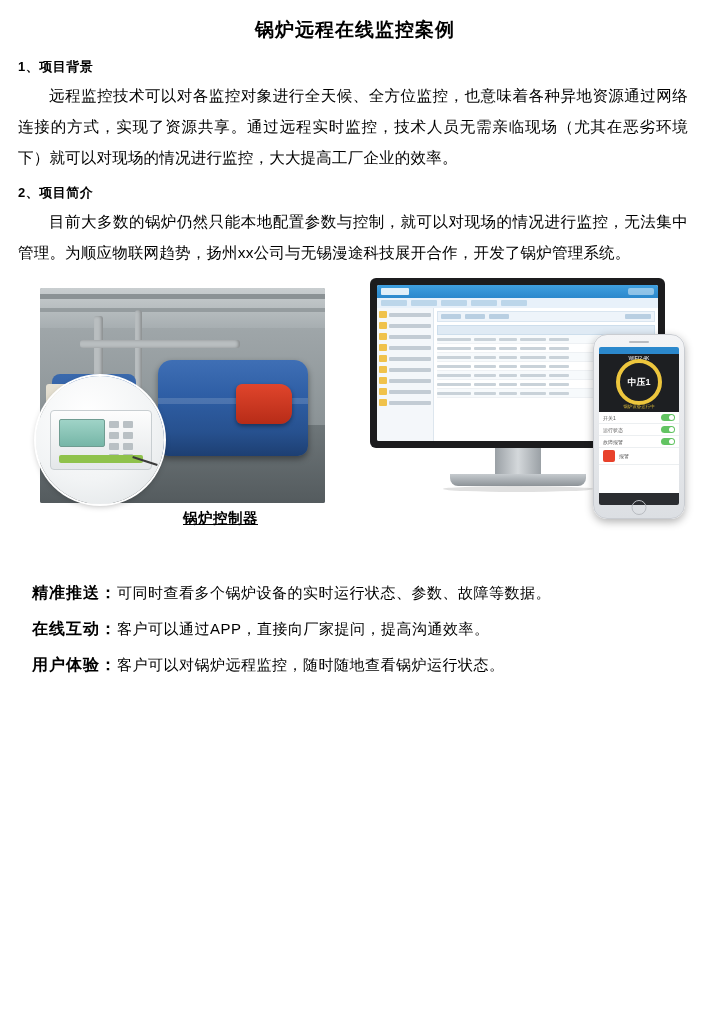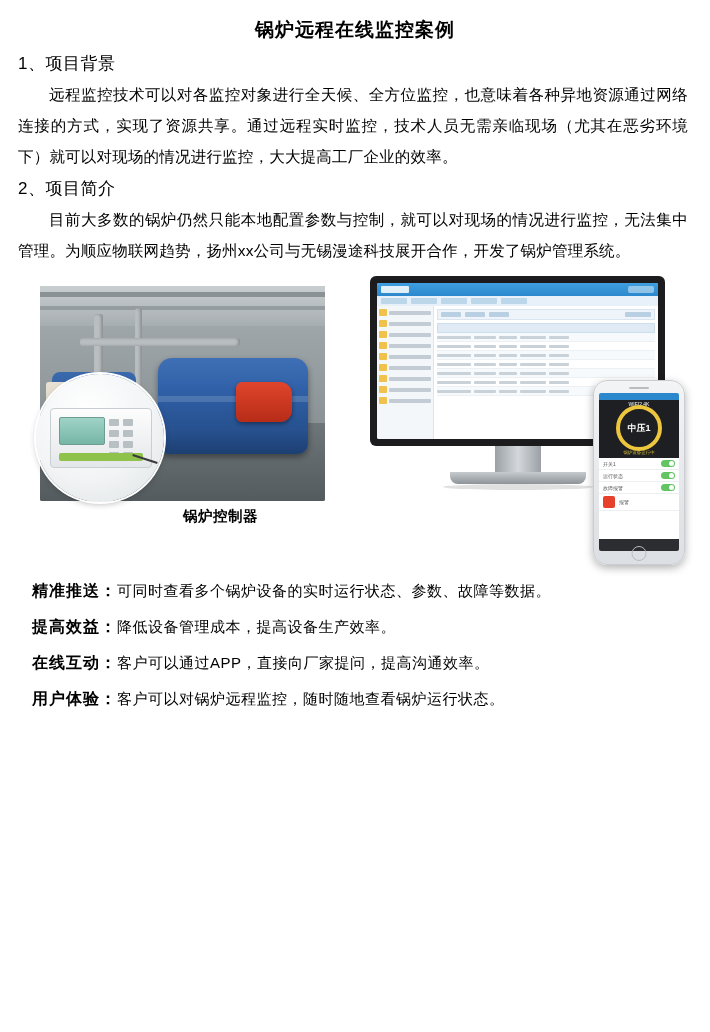--- a/index.html
+++ b/index.html
@@ -25,23 +25,23 @@
   .doc-title {
     text-align: center;
     font-size: 19px;
     font-weight: bold;
     letter-spacing: 1px;
     padding-top: 17px;
     padding-bottom: 4px;
     color: #000;
   }
   .section-heading {
-    font-size: 17px;
-    font-weight: normal;
-    margin-top: 5px;
+    font-size: 13px;
+    font-weight: bold;
+    margin-top: 11px;
     margin-bottom: 2px;
     letter-spacing: 0.5px;
   }
   .para {
     font-size: 15.5px;
     line-height: 31px;
     text-align: justify;
     text-justify: inter-ideograph;
     text-indent: 2em;
     margin: 4px 4px 0 0;
@@ -144,21 +144,21 @@
   .cc-strip {
     position:absolute; left:8px; bottom:6px; width:84px; height:8px;
     background:#8fc24b; border-radius:2px;
   }
   .cc-wire {
     position:absolute; left:96px; top:84px; width:26px; height:2px; background:#3a3a3a;
     transform: rotate(18deg);
   }
   .controller-caption {
     position:absolute; left:165px; top:231px;
-    font-size:14.5px; font-weight:bold; letter-spacing:.5px;
+    font-size:14.5px; font-weight:bold; letter-spacing:.5px;text-decoration:underline;
   }
 
   
   .monitor {
     position:absolute; left:352px; top:0px; width:295px; height:232px;
   }
   .mon-bezel {
     position:absolute; left:0; top:0; width:295px; height:170px;
     background:#1c1c1e; border-radius:6px; padding:7px; box-sizing:border-box;
   }
@@ -196,21 +196,21 @@
   .grid-head{height:8px; background:#dfeaf4; border:1px solid #cddeec;}
   .grid-row{height:8px; border-bottom:1px solid #eef1f4; display:flex; align-items:center;}
   .grid-row span{display:block; height:3px; background:#c9d2d9; margin-right:3px; border-radius:1px;}
   .grid-row:nth-child(odd){background:#f7fafc;}
 
   
   .phone {
     position:absolute; left:575px; top:56px; width:92px; height:185px;
     background:linear-gradient(180deg,#f3f4f6,#dcdfe3);
     border-radius:14px; box-shadow:0 3px 8px rgba(0,0,0,.3);
-    border:1px solid #c9ccd1; box-sizing:border-box; padding:12px 5px 13px 5px;margin-top:48px;
+    border:1px solid #c9ccd1; box-sizing:border-box; padding:12px 5px 13px 5px;
   }
   .phone .speaker{position:absolute; left:50%; top:6px; transform:translateX(-50%); width:20px;height:2px;background:#b9bcc1;border-radius:1px;}
   .phone .home{position:absolute; left:50%; bottom:3px; transform:translateX(-50%); width:13px;height:13px;border:1px solid #b9bcc1;border-radius:50%;}
   .phone-screen{width:100%; height:100%; background:#ffffff; border-radius:2px; overflow:hidden; position:relative;}
   .ph-status{height:7px; background:#2b88cc;}
   .ph-gauge{height:58px; background:#1d1f22; position:relative;}
   .ph-gauge .ring2{
     position:absolute; left:50%; top:5px; transform:translateX(-50%);
     width:46px;height:46px;border-radius:50%;
     border:4px solid #edc63d; box-sizing:border-box;
@@ -444,23 +444,20 @@
       <div class="home"></div>
     </div>
 
   </div>
 
   <div class="features">
     <div class="feature-line">
       <span class="feature-label">精准推送：</span><span class="feature-text">可同时查看多个锅炉设备的实时运行状态、参数、故障等数据。</span>
     </div>
     <div class="feature-line">
-      <span class="feature-label">提高效益：</span><span class="feature-text">降低设备管理成本，提高设备生产效率。</span>
-    </div>
-    <div class="feature-line">
       <span class="feature-label">在线互动：</span><span class="feature-text">客户可以通过APP，直接向厂家提问，提高沟通效率。</span>
     </div>
     <div class="feature-line">
       <span class="feature-label">用户体验：</span><span class="feature-text">客户可以对锅炉远程监控，随时随地查看锅炉运行状态。</span>
     </div>
   </div>
 
 </div>
 
 </body></html>

